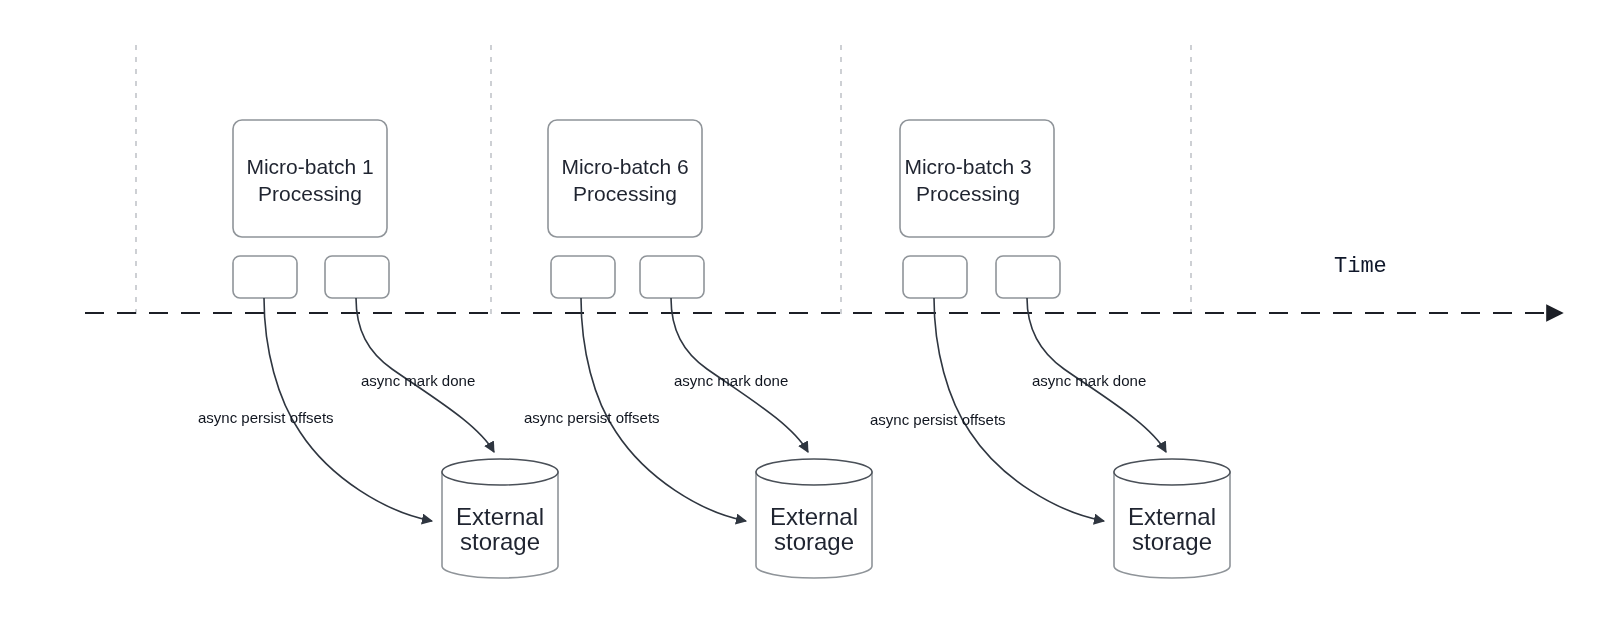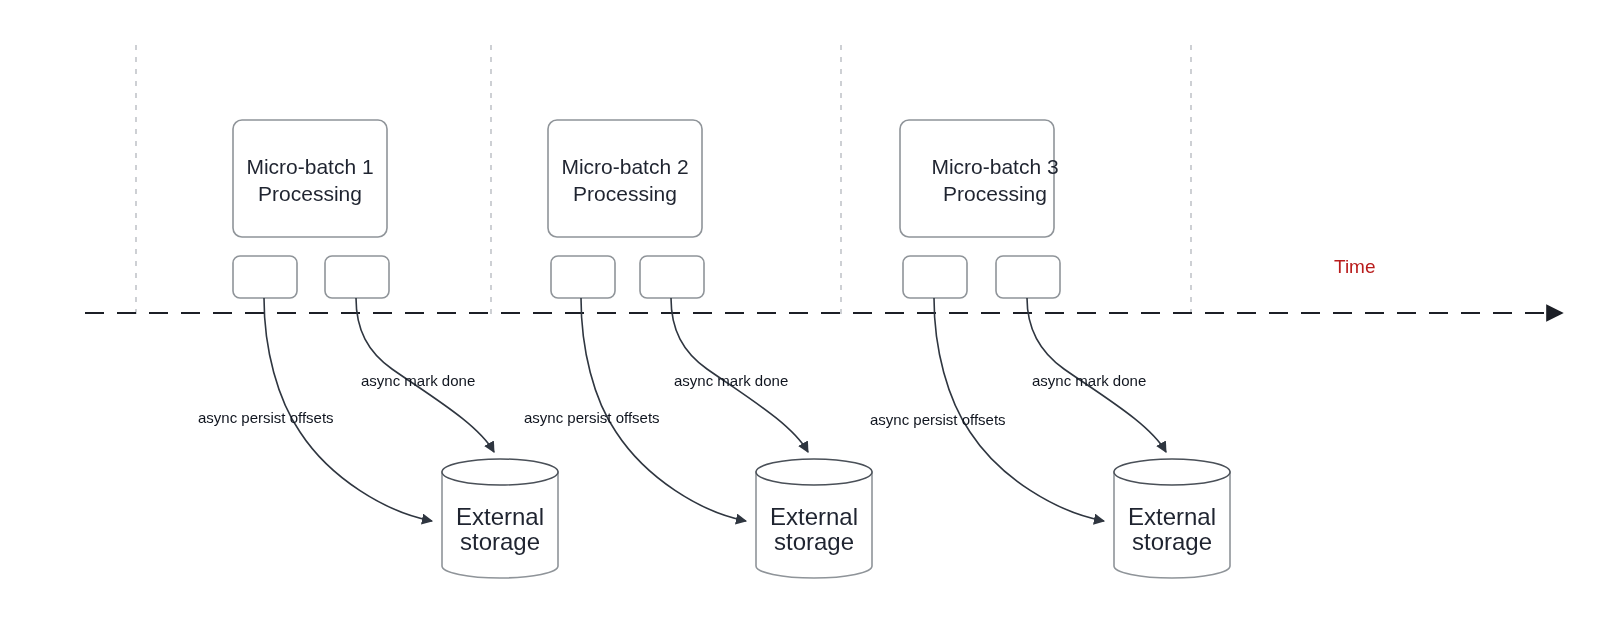--- a/index.html
+++ b/index.html
@@ -44,23 +44,23 @@
     position: absolute;
     color: #10151f;
     font-family: "Liberation Sans", sans-serif;
     font-size: 15px;
     font-weight: normal;
     line-height: 18px;
     white-space: nowrap;
   }
   .axis-label {
     position: absolute;
-    color: #b91c1c;
-    font-family: Liberation Sans, sans-serif;
-    font-size: 19px;
+    color: #0f172a;
+    font-family: Liberation Mono, monospace;
+    font-size: 22px;
     line-height: 23px;
     white-space: nowrap;
   }
 </style>
 </head>
 <body>
 
 <div id="canvas">
 
   <svg viewBox="0 0 1600 642">
@@ -122,23 +122,23 @@
         <ellipse cx="1172" cy="472" rx="58" ry="13" fill="#ffffff" stroke="#4a5058" stroke-width="1.5"></ellipse>
       </g>
 
       <path d="M 934 298 C 934 350 948 400 970 432 C 1000 478 1056 512 1104 521" fill="none" stroke="#2f3640" stroke-width="1.6" marker-end="url(#arrowFilled)"></path>
       <path d="M 1027 298 C 1027 330 1040 352 1064 369 C 1104 397 1150 424 1166 452" fill="none" stroke="#2f3640" stroke-width="1.6" marker-end="url(#arrowFilled)"></path>
     </g>
   </svg>
 
   <div class="shape-label batch-label" style="left:233px; top:153px; width:154px;">Micro-batch 1
 Processing</div>
-  <div class="shape-label batch-label" style="left:548px; top:153px; width:154px;">Micro-batch 2
+  <div class="shape-label batch-label" style="left:548px; top:153px; width:154px;">Micro-batch 6
 Processing</div>
-  <div class="shape-label batch-label" style="left:900px; top:153px; width:136px;padding-left:27px;">Micro-batch 3
+  <div class="shape-label batch-label" style="left:900px; top:153px; width:136px;">Micro-batch 3
 Processing</div>
 
   <div class="shape-label store-label" style="left:442px; top:504px; width:116px;">External
 storage</div>
   <div class="shape-label store-label" style="left:756px; top:504px; width:116px;">External
 storage</div>
   <div class="shape-label store-label" style="left:1114px; top:504px; width:116px;">External
 storage</div>
 
   <div class="edge-label" style="left:198px; top:409px;">async persist offsets</div>

